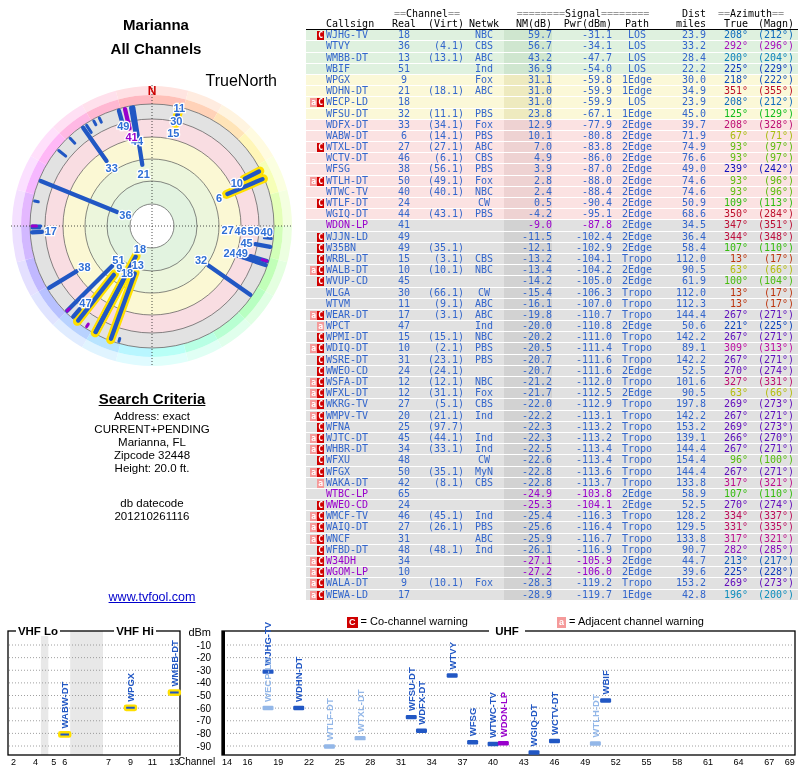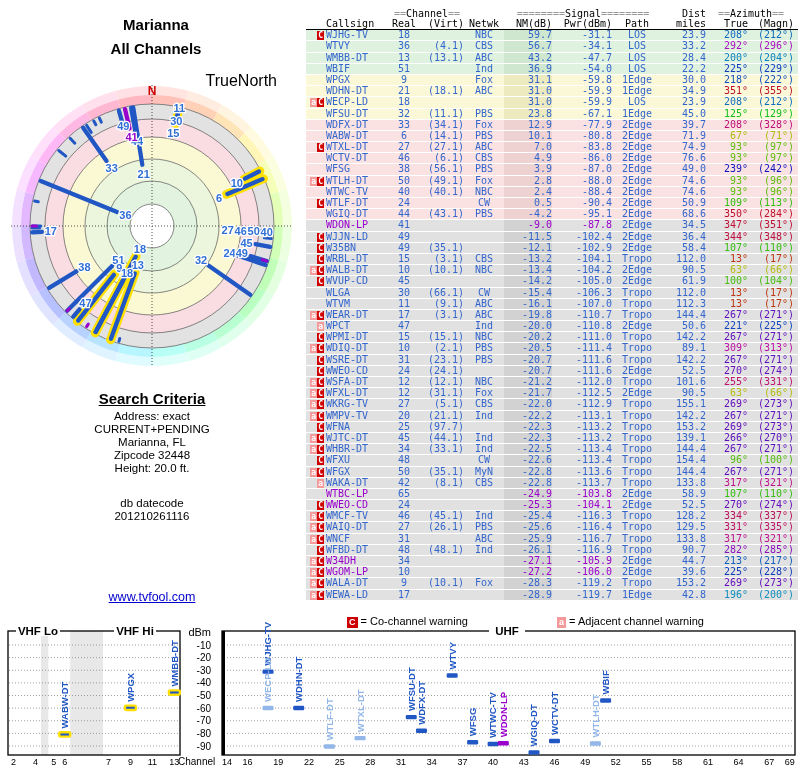--- a/index.html
+++ b/index.html
@@ -634,21 +634,21 @@
       <div class="trow t-n">
     <span class="c0"><span class="wA">a</span><span class="wC">C</span></span>
     <span class="c1" style="color:#3366cc">WSFA-DT</span>
     <span class="c2" style="color:#3366cc">12</span>
     <span class="c3" style="color:#3366cc">(12.1)</span>
     <span class="c4" style="color:#3366cc">NBC</span>
     <span class="c5 b-n" style="color:#3366cc">-21.2</span>
     <span class="c6" style="color:#3366cc">-112.0</span>
     <span class="c7" style="color:#3366cc">Tropo</span>
     <span class="c8" style="color:#3366cc">101.6</span>
-    <span class="c9" style="color:hsl(327,85%,40%)">255°</span>
+    <span class="c9" style="color:hsl(327,85%,40%)">327°</span>
     <span class="c10" style="color:hsl(327,85%,40%)">(331°)</span>
   </div>
       <div class="trow t-n">
     <span class="c0"><span class="wA">a</span><span class="wC">C</span></span>
     <span class="c1" style="color:#3366cc">WFXL-DT</span>
     <span class="c2" style="color:#3366cc">12</span>
     <span class="c3" style="color:#3366cc">(31.1)</span>
     <span class="c4" style="color:#3366cc">Fox</span>
     <span class="c5 b-n" style="color:#3366cc">-21.7</span>
     <span class="c6" style="color:#3366cc">-112.5</span>
@@ -659,21 +659,21 @@
   </div>
       <div class="trow t-n">
     <span class="c0"><span class="wA">a</span><span class="wC">C</span></span>
     <span class="c1" style="color:#3366cc">WKRG-TV</span>
     <span class="c2" style="color:#3366cc">27</span>
     <span class="c3" style="color:#3366cc">(5.1)</span>
     <span class="c4" style="color:#3366cc">CBS</span>
     <span class="c5 b-n" style="color:#3366cc">-22.0</span>
     <span class="c6" style="color:#3366cc">-112.9</span>
     <span class="c7" style="color:#3366cc">Tropo</span>
-    <span class="c8" style="color:#3366cc">155.1</span>
+    <span class="c8" style="color:#3366cc">197.8</span>
     <span class="c9" style="color:hsl(269,85%,40%)">269°</span>
     <span class="c10" style="color:hsl(269,85%,40%)">(273°)</span>
   </div>
       <div class="trow t-n">
     <span class="c0"><span class="wA">a</span><span class="wC">C</span></span>
     <span class="c1" style="color:#3366cc">WMPV-TV</span>
     <span class="c2" style="color:#3366cc">20</span>
     <span class="c3" style="color:#3366cc">(21.1)</span>
     <span class="c4" style="color:#3366cc">Ind</span>
     <span class="c5 b-n" style="color:#3366cc">-22.2</span>

